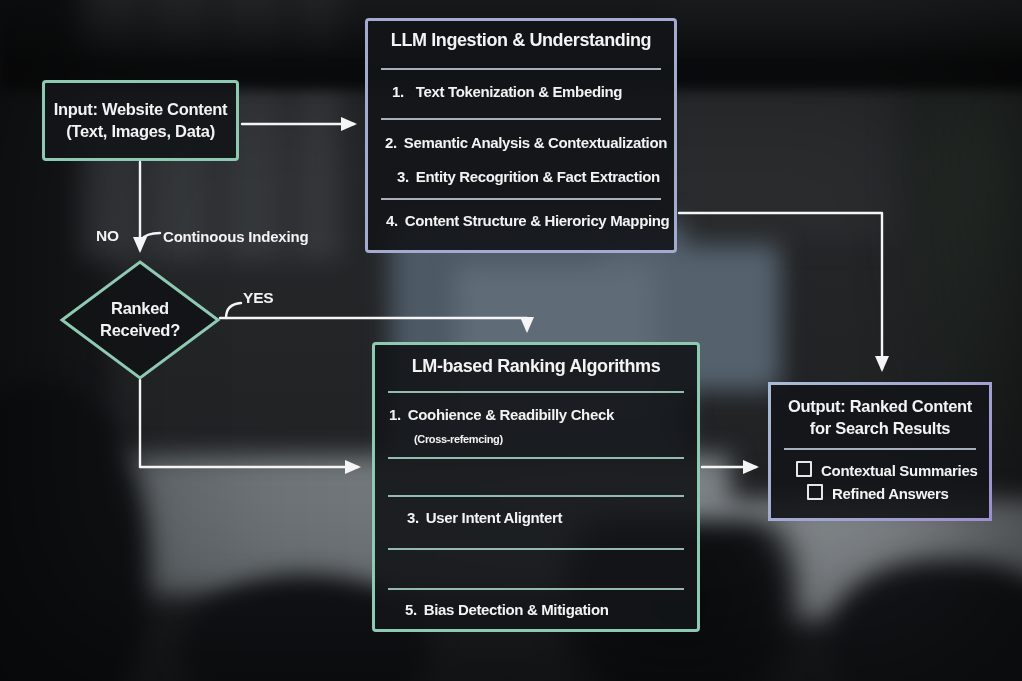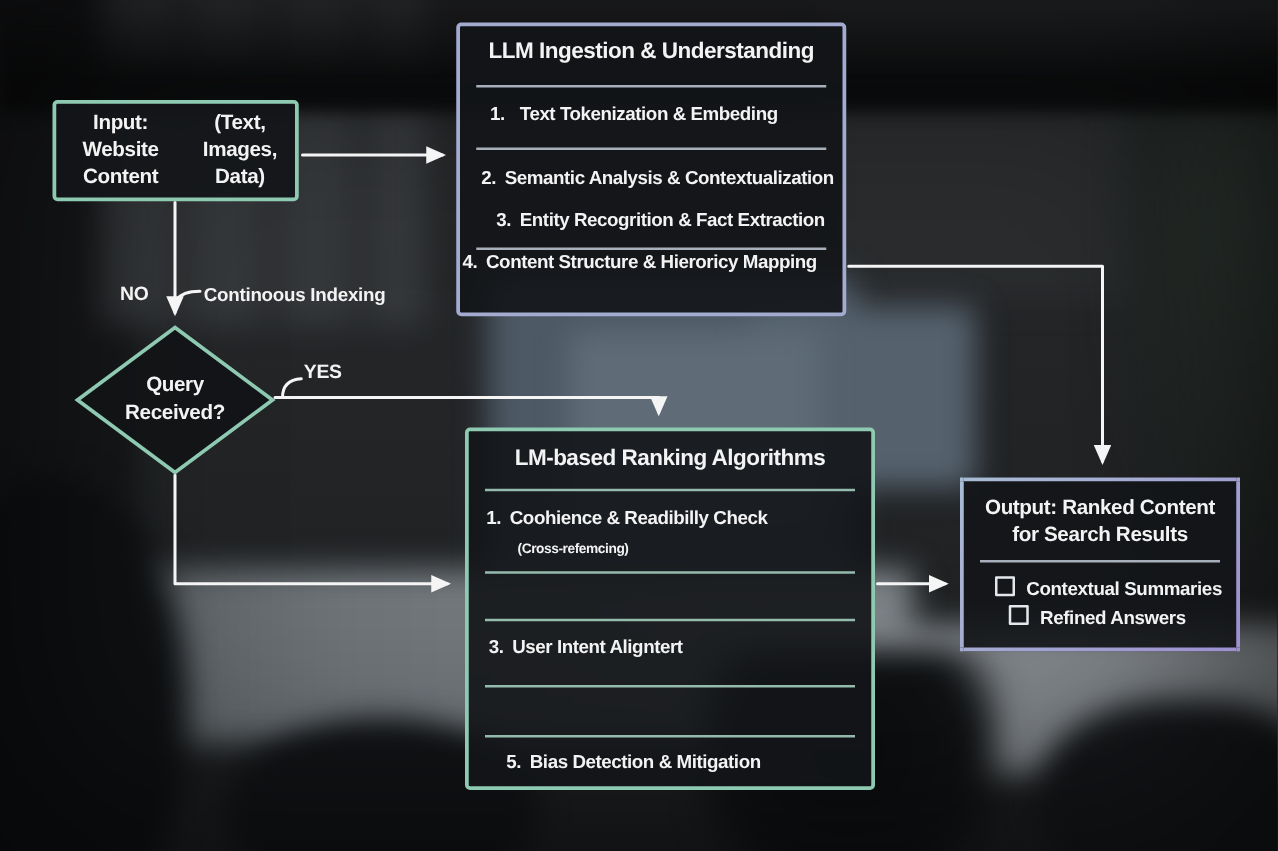--- a/index.html
+++ b/index.html
@@ -43,21 +43,21 @@
   .lavender{border:3px solid var(--lavender-border,#a4abd0);}
   .grad{border:3px solid transparent;
     border-image:linear-gradient(135deg,var(--blue-border,#a9bcd4) 0%,var(--purple-border,#9d90cf) 100%) 1;}
   .node .title{position:absolute;left:0;right:0;text-align:center;font-size:18px;letter-spacing:-.4px;}
   .divider{position:absolute;left:13px;right:13px;height:1.5px;background:rgba(205,215,228,.8);}
   .row{position:absolute;left:0;right:4px;font-size:15px;letter-spacing:-.35px;white-space:nowrap;}
   .num{display:inline-block;margin-right:7px;}
   .line2{font-size:11px;letter-spacing:-.35px;}
 
   
-  #input-box{left:42px;top:80px;width:191px;height:75px;display:flex;flex-direction:row;
+  #input-box{left:42px;top:80px;width:191px;height:75px;display:flex;flex-direction:column;
     align-items:center;justify-content:center;text-align:center;font-size:16.5px;line-height:1.3;letter-spacing:-.3px;}
   
   #ingestion-box{left:365px;top:18px;width:306px;height:229px;}
   
   #ranking-box{left:372px;top:342px;width:322px;height:284px;}
   #ranking-box .divider{background:rgba(170,215,198,.85);}
   
   #output-box{left:768px;top:382px;width:218px;height:133px;}
   #output-box .title{top:10px;font-size:16.5px;line-height:1.35;letter-spacing:-.3px;}
   .chk-row{position:absolute;font-size:15px;letter-spacing:-.3px;white-space:nowrap;}
@@ -124,44 +124,44 @@
       <span class="num" style="margin-right:12px">1.</span><span>Text Tokenization &amp; Embeding</span>
     </div>
     <div class="divider" style="top:97px"></div>
     <div class="row" style="top:113px;padding-left:17px">
       <span class="num">2.</span><span>Semantic Analysis &amp; Contextualization</span>
     </div>
     <div class="row" style="top:147px;padding-left:29px">
       <span class="num">3.</span><span>Entity Recogrition &amp; Fact Extraction</span>
     </div>
     <div class="divider" style="top:177px"></div>
-    <div class="row" style="top:180px;padding-left:2px">
+    <div class="row" style="top:191px;padding-left:18px">
       <span class="num">4.</span><span>Content Structure &amp; Hieroricy Mapping</span>
     </div>
   </div>
 
   <div class="diamond-text">
-    <span>Query</span><br>
+    <span>Ranked</span><br>
     <span>Received?</span>
   </div>
 
   <div class="edge-label" id="label-no">NO</div>
   <div class="edge-label" id="label-indexing">Continoous Indexing</div>
   <div class="edge-label" id="label-yes">YES</div>
 
   <div class="node teal" id="ranking-box">
     <div class="title" style="top:11px">LM-based Ranking Algorithms</div>
     <div class="divider" style="top:46px"></div>
     <div class="row" style="top:58px;padding-left:14px;line-height:23px">
       <span class="num">1.</span><span>Coohience &amp; Readibilly Check</span><br>
       <span class="line2" style="padding-left:25px">(Cross-refemcing)</span>
     </div>
     <div class="divider" style="top:112px"></div>
     <div class="divider" style="top:150px"></div>
-    <div class="row" style="top:164px;padding-left:16px">
+    <div class="row" style="top:164px;padding-left:32px">
       <span class="num">3.</span><span>User Intent Aligntert</span>
     </div>
     <div class="divider" style="top:203px"></div>
     <div class="divider" style="top:243px"></div>
     <div class="row" style="top:256px;padding-left:30px">
       <span class="num">5.</span><span>Bias Detection &amp; Mitigation</span>
     </div>
   </div>
 
   <div class="node grad" id="output-box">

